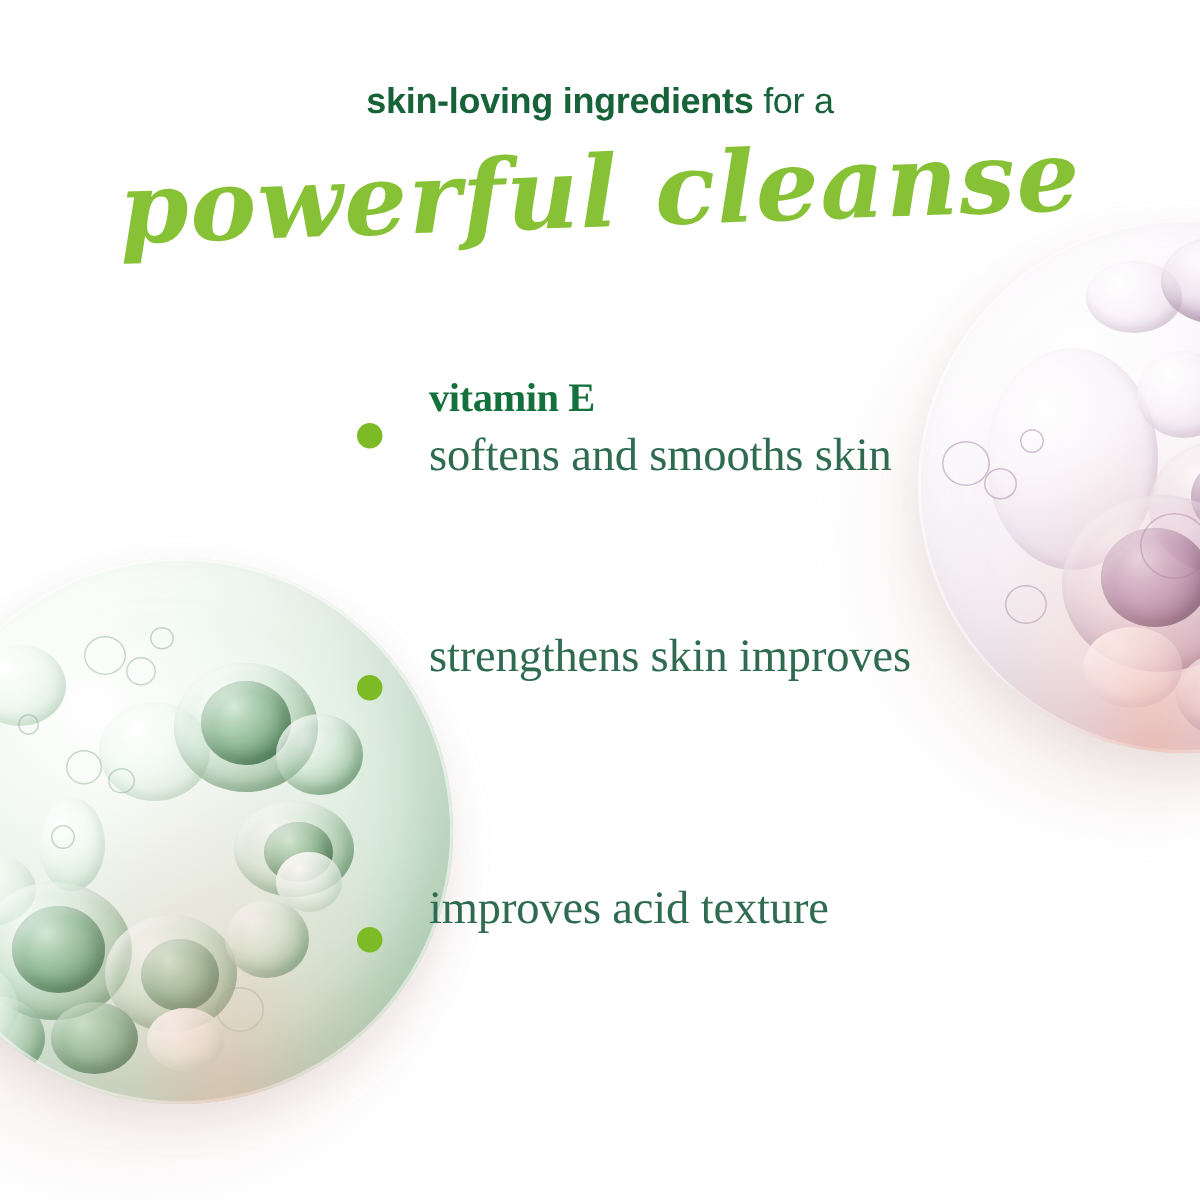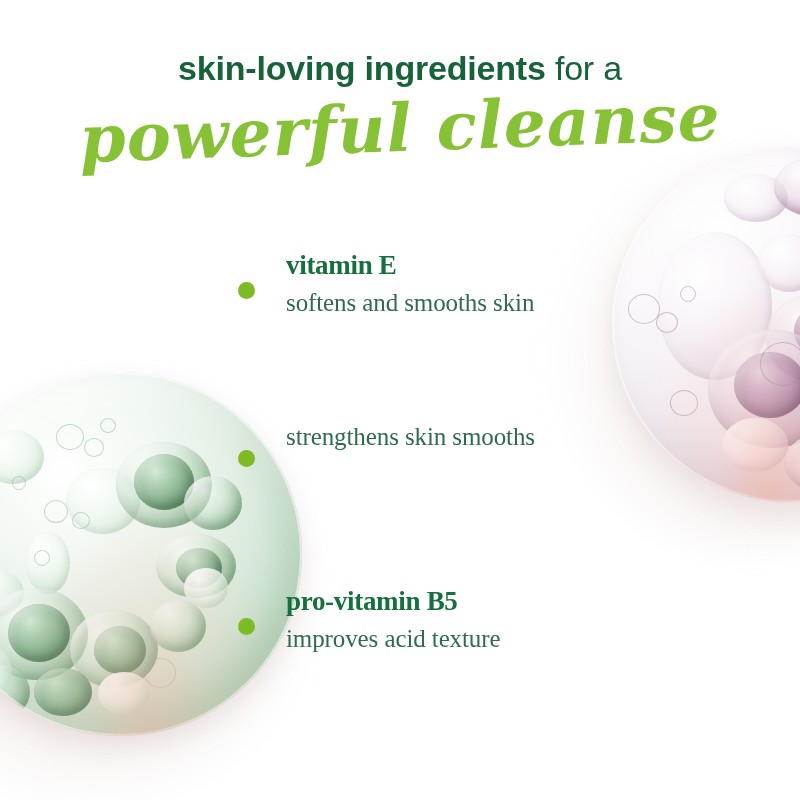--- a/index.html
+++ b/index.html
@@ -215,21 +215,21 @@
 
   
   #headline-block {
     position: absolute;
     left: 0;
     top: 52px;
     width: 800px;
     text-align: center;
   }
   #heading-line1 {
-    font-size: 34px;
+    font-size: 24px;
     line-height: 32px;
     letter-spacing: -0.2px;
     color: #18623a;
     white-space: nowrap;
   }
   #heading-strong {
     font-weight: 700;
   }
   #heading-rest {
     font-weight: 400;
@@ -278,21 +278,21 @@
   .ingredient-name {
     font-size: 27px;
     line-height: 34px;
     font-weight: 700;
     color: #14703c;
     letter-spacing: -0.3px;
     white-space: nowrap;
   }
   .ingredient-desc {
     margin-top: 6px;
-    font-size: 25px;
+    font-size: 31px;
     line-height: 30px;
     font-weight: 400;
     color: #2f6b50;
     letter-spacing: -0.1px;
     white-space: nowrap;
   }
 </style>
 </head>
 <body>
 
@@ -367,27 +367,26 @@
       <span class="ingredient-dot"></span>
       <div class="ingredient-text">
         <div class="ingredient-name">vitamin E</div>
         <div class="ingredient-desc">softens and smooths skin</div>
       </div>
     </div>
 
     <div class="ingredient-item">
       <span class="ingredient-dot"></span>
       <div class="ingredient-text">
-        <div class="ingredient-desc">strengthens skin smooths</div>
+        <div class="ingredient-desc">strengthens skin improves</div>
       </div>
     </div>
 
     <div class="ingredient-item">
       <span class="ingredient-dot"></span>
       <div class="ingredient-text">
-        <div class="ingredient-name">pro-vitamin B5</div>
         <div class="ingredient-desc">improves acid texture</div>
       </div>
     </div>
 
   </div>
 
 </div>
 
 </body></html>

